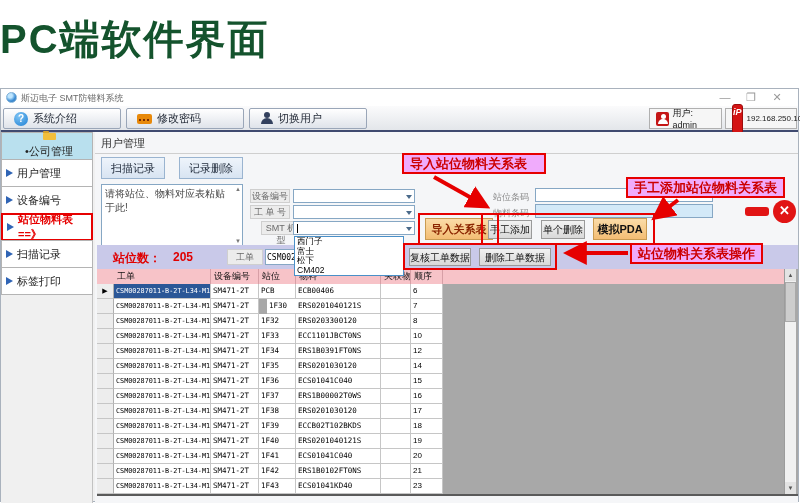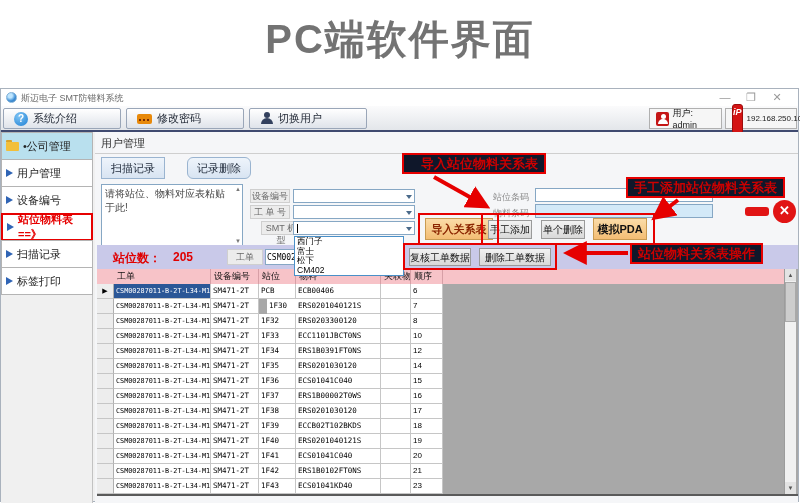--- a/index.html
+++ b/index.html
@@ -2,22 +2,22 @@
 <html><head>
 <meta charset="utf-8">
 <style>
   * { margin:0; padding:0; box-sizing:border-box; }
   body { width:800px; height:503px; overflow:hidden; background:#fff;
          font-family:"Liberation Sans", sans-serif; }
   .page { position:relative; width:800px; height:503px; background:#fff; }
   .abs { position:absolute; }
 
   
-  .page-title { left:0; right:0; top:12px; text-align:center; font-size:40px;
-    font-weight:bold; color:#737373; letter-spacing:2px; }
+  .page-title { left:0; right:0; top:12px; text-align:left; font-size:40px;
+    font-weight:bold; color:#14532d; letter-spacing:2px; }
   .gray-pill { left:427px; top:91px; width:42px; height:9px; background:#b5b5b5;
     border-radius:4px; }
 
   
   .app { left:0; top:88px; width:799px; height:414px; background:#f0f0f0;
     border:1px solid #a9b2bd; }
 
   
   .titlebar { left:0; top:0; width:797px; height:17px; background:#ffffff; }
   .globe { left:5px; top:3px; width:11px; height:11px; border-radius:50%;
@@ -55,21 +55,21 @@
   .ic-ip { width:16px; height:30px; background:#d41414; border-radius:3px; color:#fff;
     font-size:9px; font-weight:bold; font-style:italic; text-align:center; line-height:14px;
     border:1px solid #9e0c0c; }
 
   
   .sidebar { left:0; top:43px; width:92px; height:371px; background:#f0f0f0;
     border-right:1px solid #c2c2c2; }
   .sb-item { position:relative; width:92px; height:28px; background:#fff;
     border:1px solid #b4b4b4; margin-top:-1px; display:flex; align-items:center;
     gap:4px; padding-left:4px; font-size:11px; color:#222; cursor:default; }
-  .sb-item.first { margin-top:0; background:#b9e0ee; }
+  .sb-item.first { margin-top:0; background:#b9e0ee;flex-direction:column; }
   .sb-item.alert { color:#e60000; border:2px solid #e60000; font-weight:bold; }
   .tri { width:0; height:0; border-left:7px solid #2f64b5; border-top:4px solid transparent;
     border-bottom:4px solid transparent; }
   .folder { width:13px; height:9px; background:#f2bf3a; border-radius:1px; position:relative; }
   .folder:before { content:""; position:absolute; left:0; top:-2px; width:6px; height:2px;
     background:#d9a32a; border-radius:1px 1px 0 0; }
 
   
   .main { left:94px; top:43px; width:703px; height:371px; background:#f5f6f8; }
   .tab-title { left:6px; top:4px; font-size:11px; color:#333; }
@@ -143,23 +143,23 @@
     color:#000; text-align:center; padding-left:0; }
   .mono { font-family:"DejaVu Sans Mono",monospace; }
   .vscroll { position:absolute; right:2px; top:0; width:12px; height:225px;
     background:#f1f1f1; border-left:1px solid #9c9c9c; }
   .vs-arrow { position:absolute; left:0; width:11px; height:12px; background:#e3e3e3;
     font-size:6px; color:#555; text-align:center; line-height:12px; }
   .vs-thumb { position:absolute; left:0; top:13px; width:11px; height:40px;
     background:#cdcdcd; border:1px solid #a9a9a9; }
 
   
-  .note { position:absolute; background:#0f172a; border:2px solid #e60000; color:#cc0000;
+  .note { position:absolute; background:#f0abfc; border:2px solid #e60000; color:#cc0000;
     font-size:13px; font-weight:bold; line-height:17px; padding:0 6px; z-index:70;
-    white-space:nowrap;text-align:right; }
+    white-space:nowrap; }
   svg.arrows { position:absolute; left:0; top:0; width:800px; height:503px; z-index:60;
     pointer-events:none; }
 </style>
 </head>
 <body>
 
 <div class="page">
 
   <div class="abs page-title">PC端软件界面</div>
   <div class="abs gray-pill"></div>
@@ -220,21 +220,21 @@
         <span class="tri"></span>
         <span>标签打印</span>
       </div>
     </div>
 
     <div class="abs main">
       <div class="abs tab-title">用户管理</div>
       <div class="abs tab-sep"></div>
 
       <div class="rec-btn" style="left:6px;">扫描记录</div>
-      <div class="rec-btn" style="left:92px;border-radius:6px;">记录删除</div>
+      <div class="rec-btn" style="left:84px;">记录删除</div>
 
       <div class="abs red-min"></div>
       <div class="abs red-close">✕</div>
 
       <div class="abs paste-box">
         <span>请将站位、物料对应表粘贴于此!</span>
         <span class="sc-up">▲</span>
         <span class="sc-dn">▼</span>
       </div>
 

